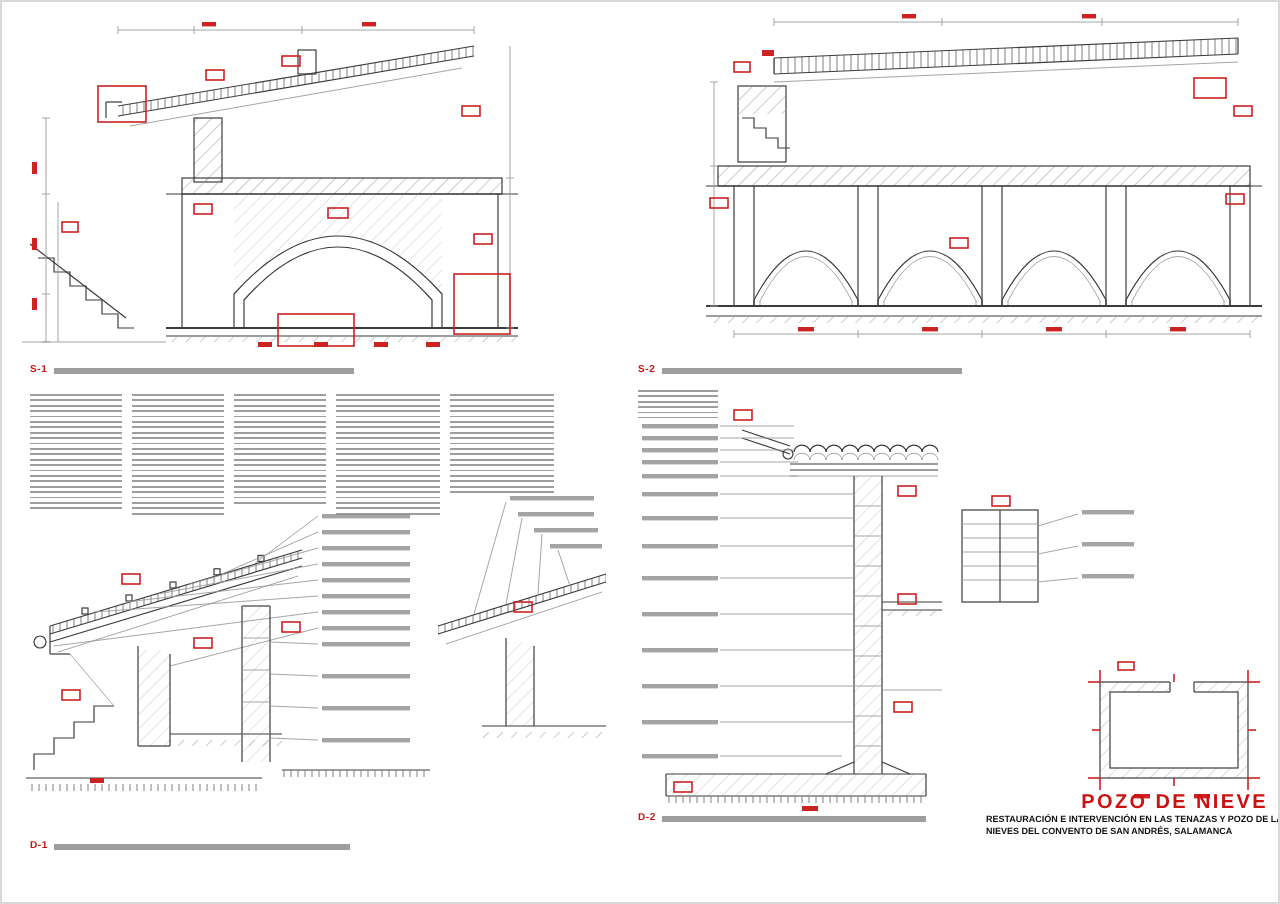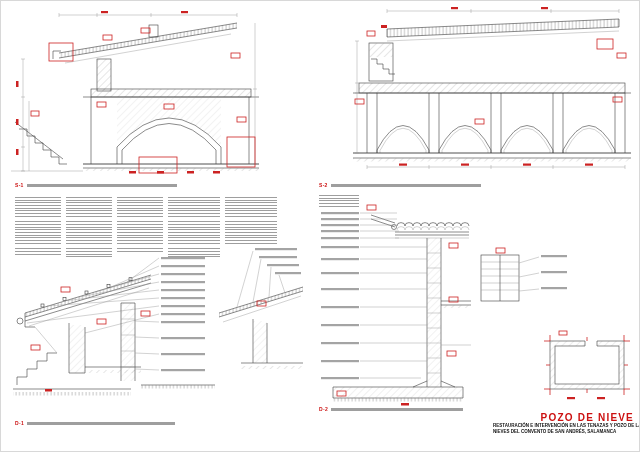--- a/index.html
+++ b/index.html
@@ -9,21 +9,21 @@
   .ln{stroke:#3c3c3c;stroke-width:0.6;fill:none}
   .lb{stroke:#3c3c3c;stroke-width:0.9;fill:none}
   .lt{stroke:#9b9b9b;stroke-width:0.45;fill:none}
   .red{stroke:#cc2222;stroke-width:0.8;fill:none}
   .redf{fill:#cc2222;stroke:none}
   .bar{fill:#8d8d8d;opacity:.8}
   .micro{position:absolute;background-image:repeating-linear-gradient(#8d8d8d 0 0.9px,transparent 0.9px 2.7px);opacity:.85}
   .cap{position:absolute;display:flex;align-items:center;gap:3px}
   .rcode{color:#cc1111;font-size:5px;font-weight:bold;line-height:1;letter-spacing:.3px}
   .capbar{height:2.2px;background:#8d8d8d;opacity:.85}
-  #title-block{position:absolute;left:492px;top:412px;width:141px}
+  #title-block{position:absolute;left:492px;top:396px;width:141px}
   #project-title{color:#cc1111;font-size:10px;font-weight:bold;letter-spacing:1.2px;line-height:1;
                  text-align:right;white-space:nowrap}
   .desc{font-size:4.5px;font-weight:bold;color:#111;line-height:1.35;text-align:left;white-space:nowrap}
   .desc:first-of-type{margin-top:4px}
 </style>
 </head>
 <body>
 
 <div id="sheet">
 

